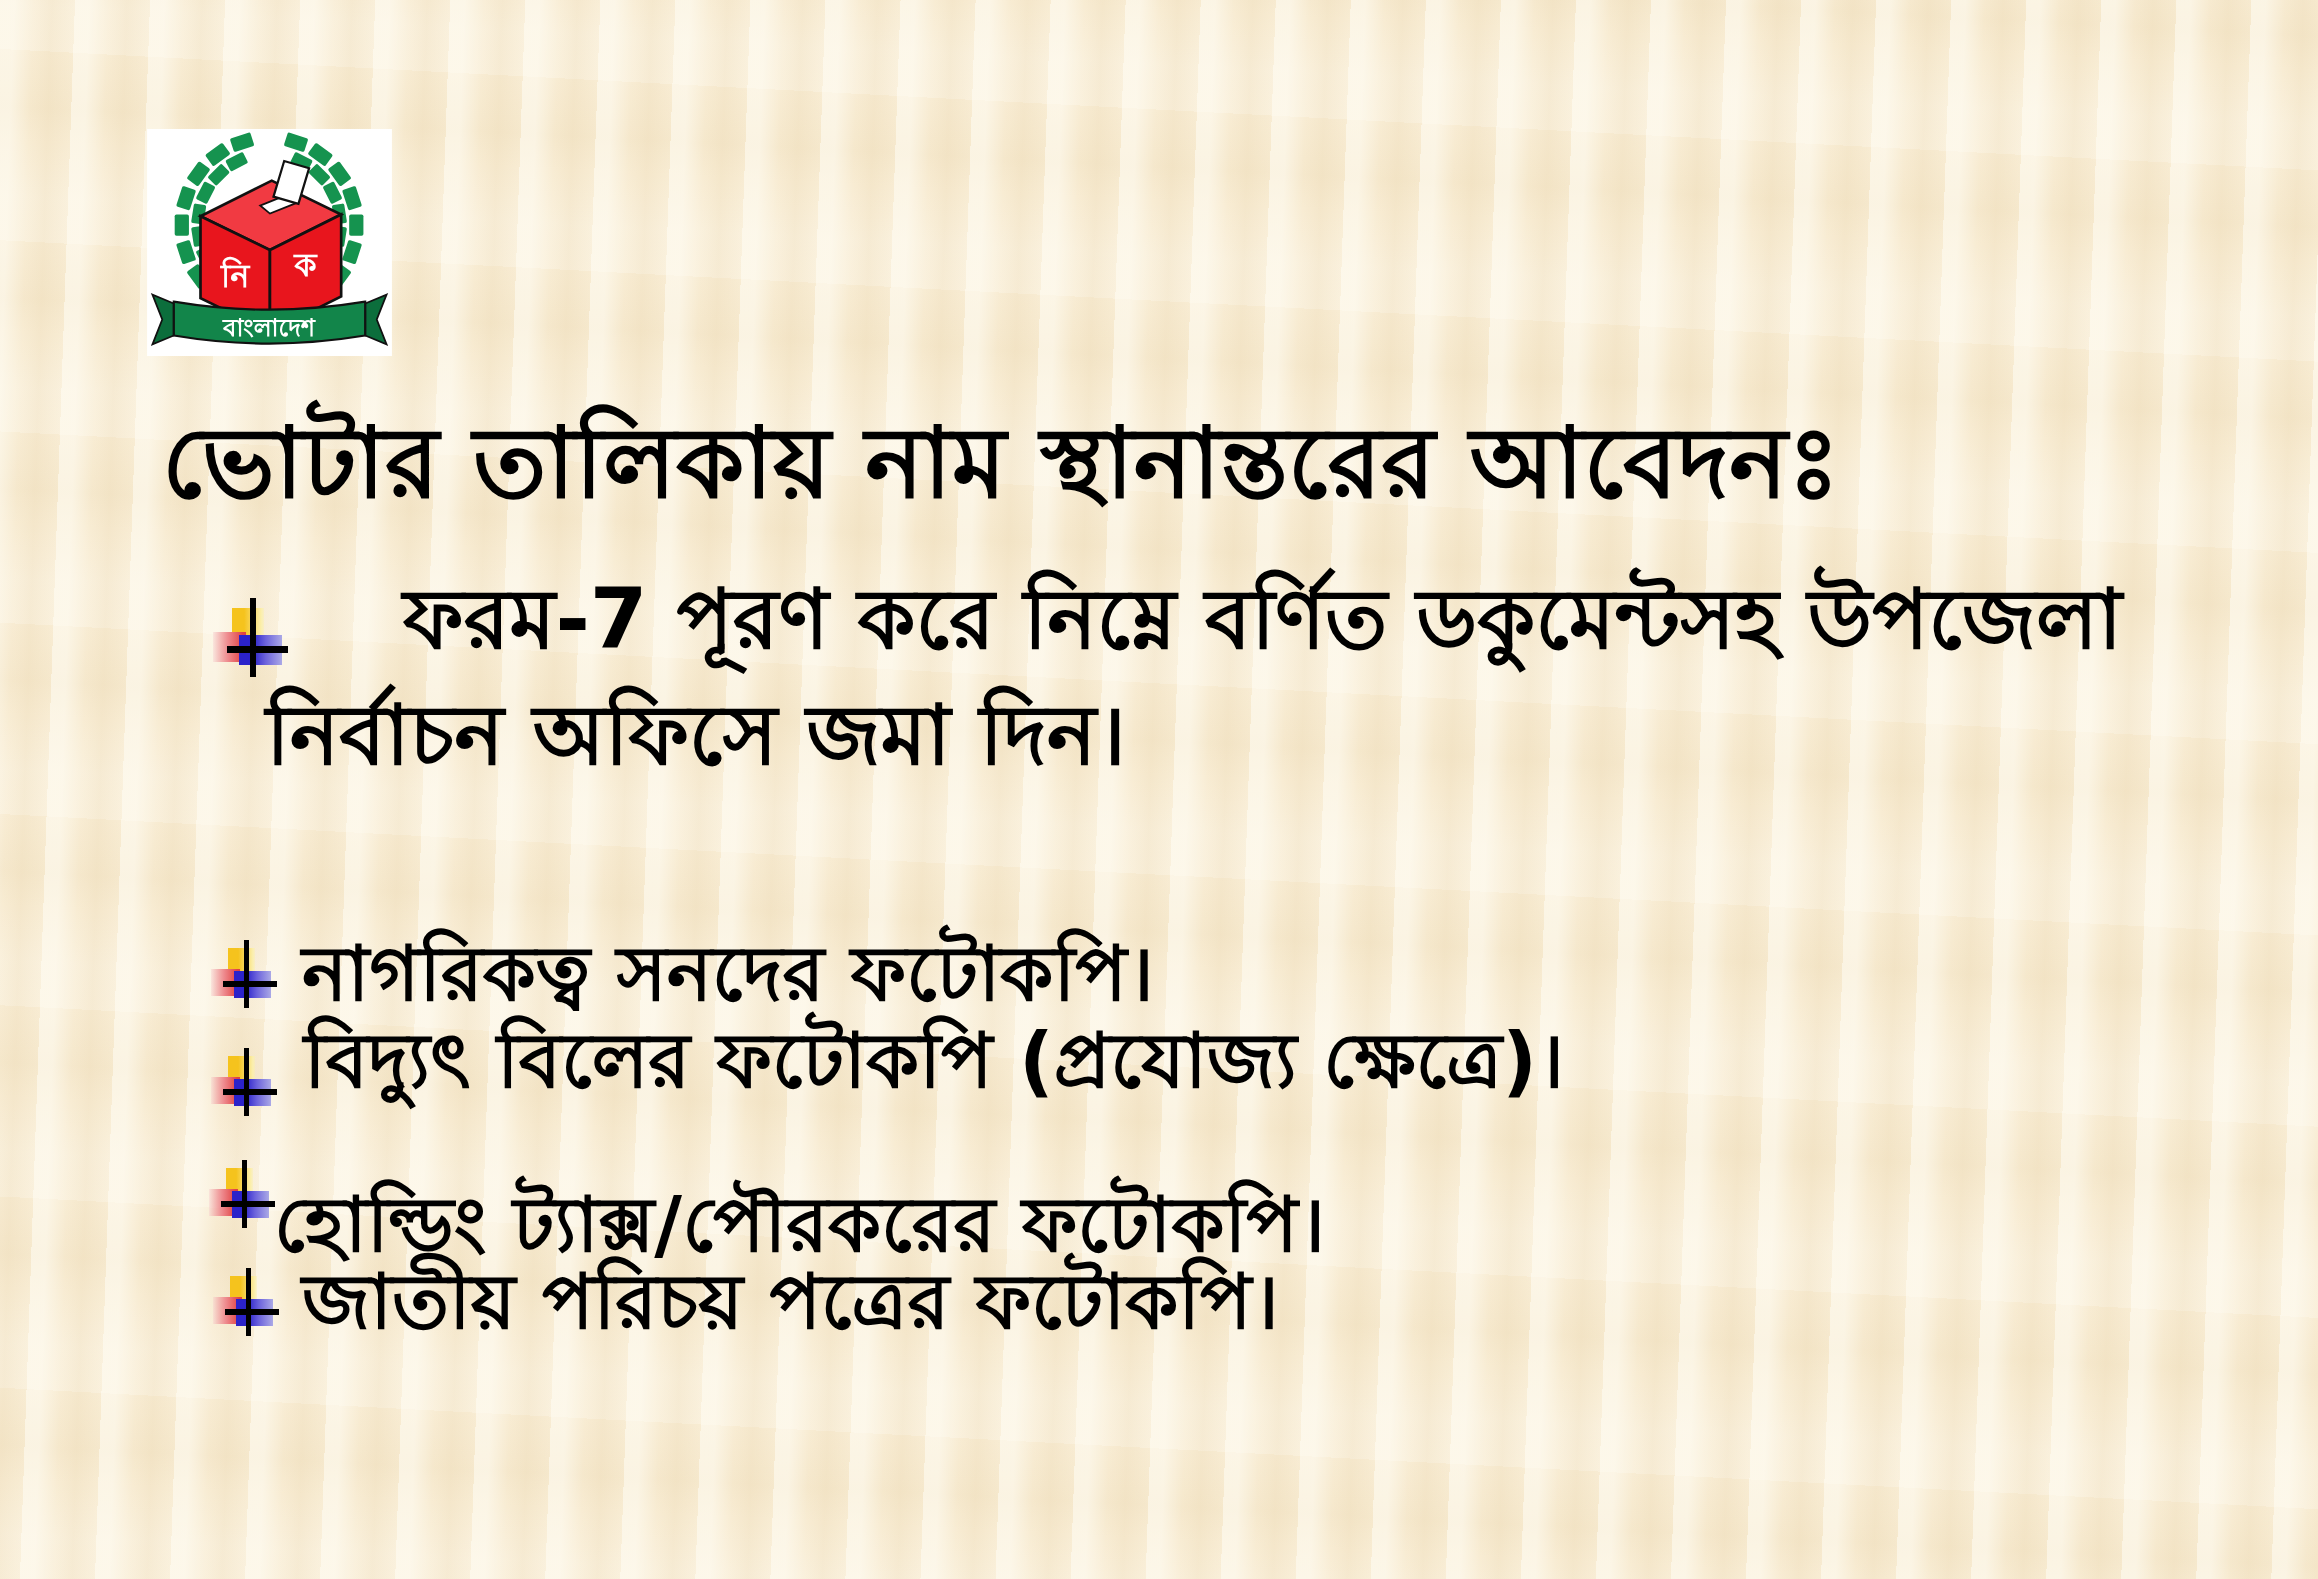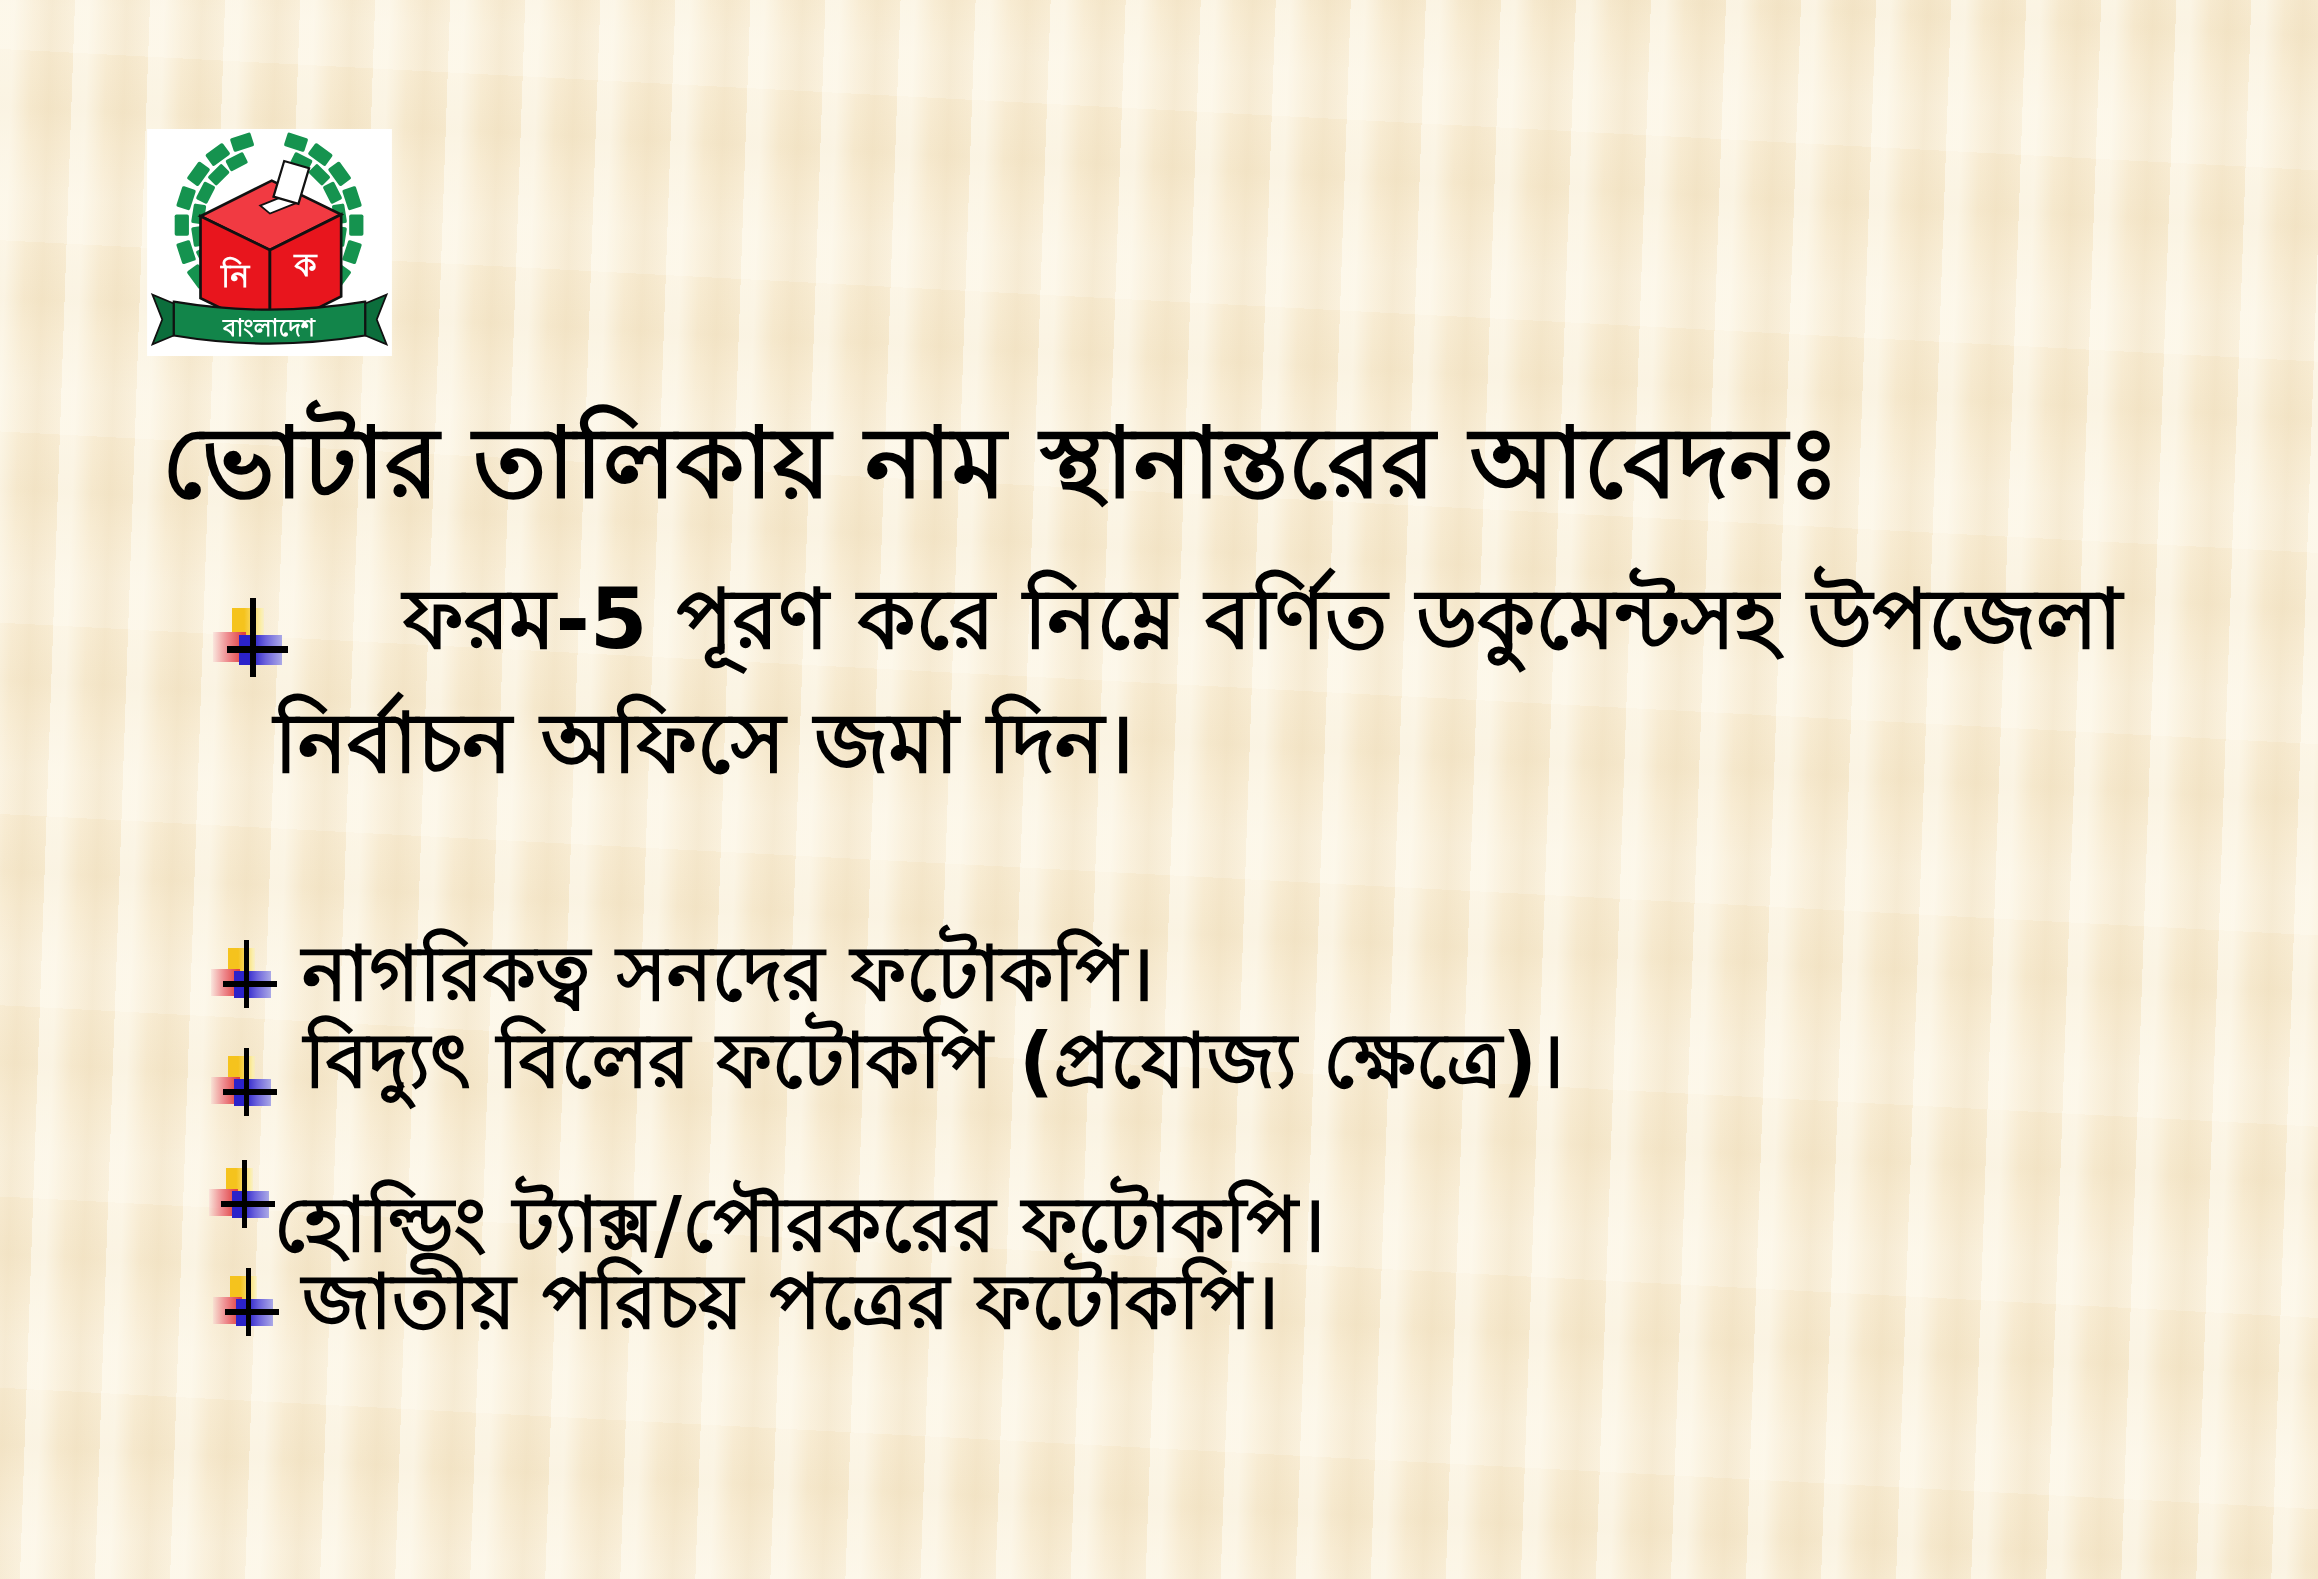--- a/index.html
+++ b/index.html
@@ -115,22 +115,22 @@
 
   <h1 class="txt title" style="left:150px;top:385px;margin:12px;">ভোটার তালিকায় নাম স্থানান্তরের আবেদনঃ</h1>
 
   <div class="pbullet lvl1" style="left:214px;top:603px;">
     <span class="sq sq-yellow"></span>
     <span class="sq sq-red"></span>
     <span class="sq sq-blue"></span>
     <span class="vline"></span>
     <span class="hline"></span>
   </div>
-  <p class="txt body1" style="left:403px;top:564px;margin:0;">ফরম-5 পূরণ করে নিম্নে বর্ণিত ডকুমেন্টসহ উপজেলা</p>
-  <p class="txt body1" style="left:266px;top:680px;margin:8px;">নির্বাচন অফিসে জমা দিন।</p>
+  <p class="txt body1" style="left:403px;top:564px;margin:0;">ফরম-7 পূরণ করে নিম্নে বর্ণিত ডকুমেন্টসহ উপজেলা</p>
+  <p class="txt body1" style="left:266px;top:680px;margin:0;">নির্বাচন অফিসে জমা দিন।</p>
 
   <div class="pbullet lvl2" style="left:212px;top:944px;">
     <span class="sq sq-yellow"></span>
     <span class="sq sq-red"></span>
     <span class="sq sq-blue"></span>
     <span class="vline"></span>
     <span class="hline"></span>
   </div>
   <p class="txt body2" style="left:294px;top:915px;margin:8px;">নাগরিকত্ব সনদের ফটোকপি।</p>
 

